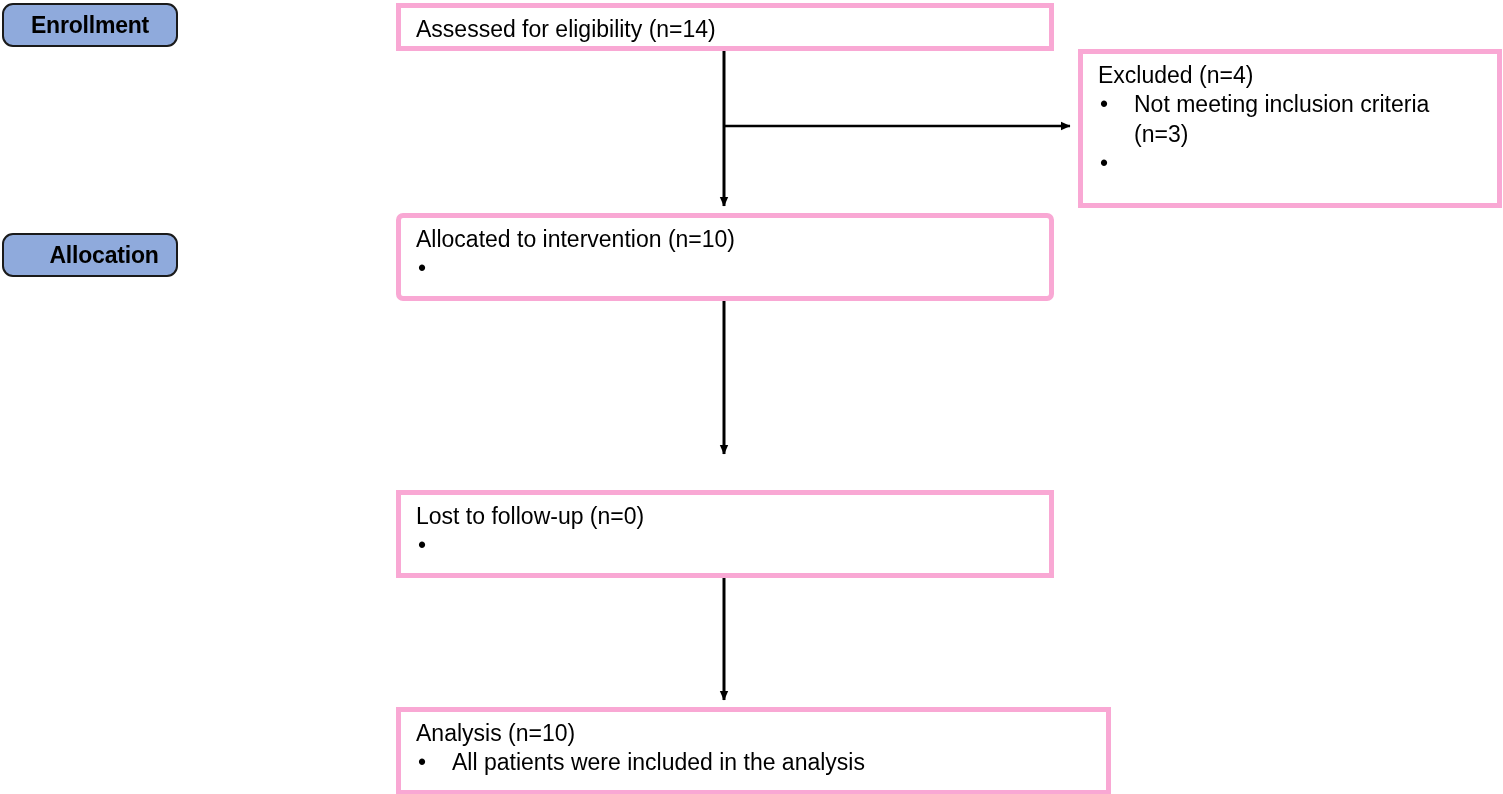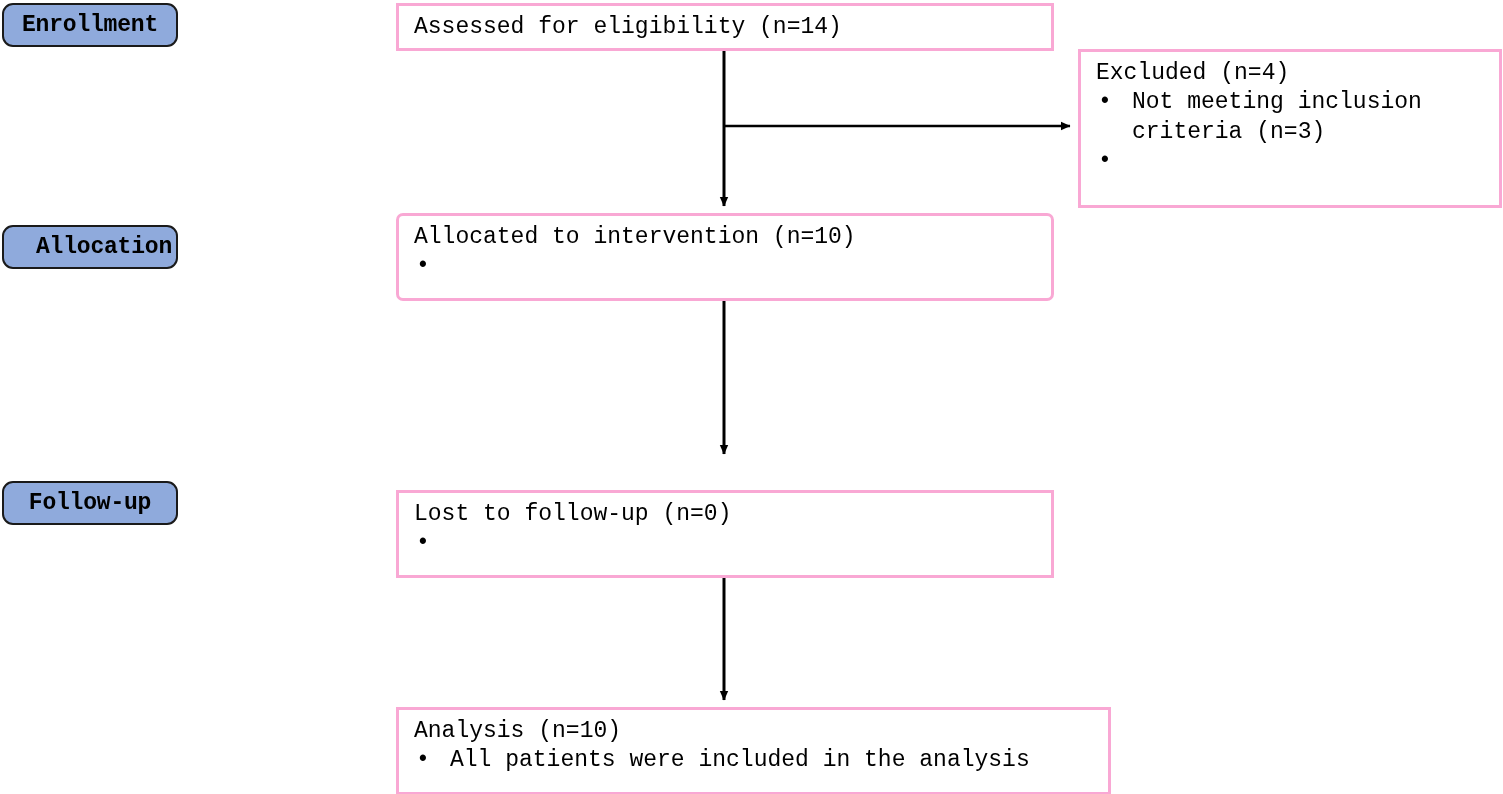--- a/index.html
+++ b/index.html
@@ -10,21 +10,20 @@
   }
   body {
     font-family: "Liberation Sans", sans-serif;
   }
   #canvas {
     position: relative;
     width: 1503px;
     height: 794px;
     background: #ffffff;
     overflow: hidden;
-    font-family: Liberation Mono, monospace;
   }
 
   
   .stage-pill {
     position: absolute;
     left: 2px;
     width: 176px;
     height: 44px;
     box-sizing: border-box;
     background: #8FAADC;
@@ -41,21 +40,21 @@
     letter-spacing: -0.2px;
     line-height: 1;
     white-space: nowrap;
   }
 
   
   .flow-box {
     position: absolute;
     box-sizing: border-box;
     background: #ffffff;
-    border: 3px solid #f9a8d4;
+    border: 5px solid #f9a8d4;
     padding: 7px 0 7px 0;
   }
   .box-title {
     font-size: 23px;
     color: #000000;
     line-height: 1.28;
     padding-left: 15px;
     padding-right: 10px;
     white-space: nowrap;
   }
@@ -112,27 +111,24 @@
 
     <line x1="724" y1="301" x2="724" y2="454" stroke="#000000" stroke-width="3" marker-end="url(#arrowhead)"></line>
 
     <line x1="724" y1="548" x2="724" y2="700" stroke="#000000" stroke-width="3" marker-end="url(#arrowhead)"></line>
   </svg>
 
   <div class="stage-pill" style="top:3px;">
     <span class="pill-label">Enrollment</span>
   </div>
 
-  <div class="stage-pill" style="top:225px;padding-left:28px;">
+  <div class="stage-pill" style="top:233px;padding-left:28px;">
     <span class="pill-label">Allocation</span>
   </div>
 
-  <div class="stage-pill" style="top:481px;">
-    <span class="pill-label">Follow-up</span>
-  </div>
 
 
   <div class="flow-box" style="left:396px; top:3px; width:658px; height:48px;">
     <div class="box-title">Assessed for eligibility (n=14)</div>
   </div>
 
   <div class="flow-box" style="left:1078px; top:49px; width:424px; height:159px;">
     <div class="box-title">Excluded (n=4)</div>
     <ul class="bullet-list">
       <li class="bullet-item wrap">

